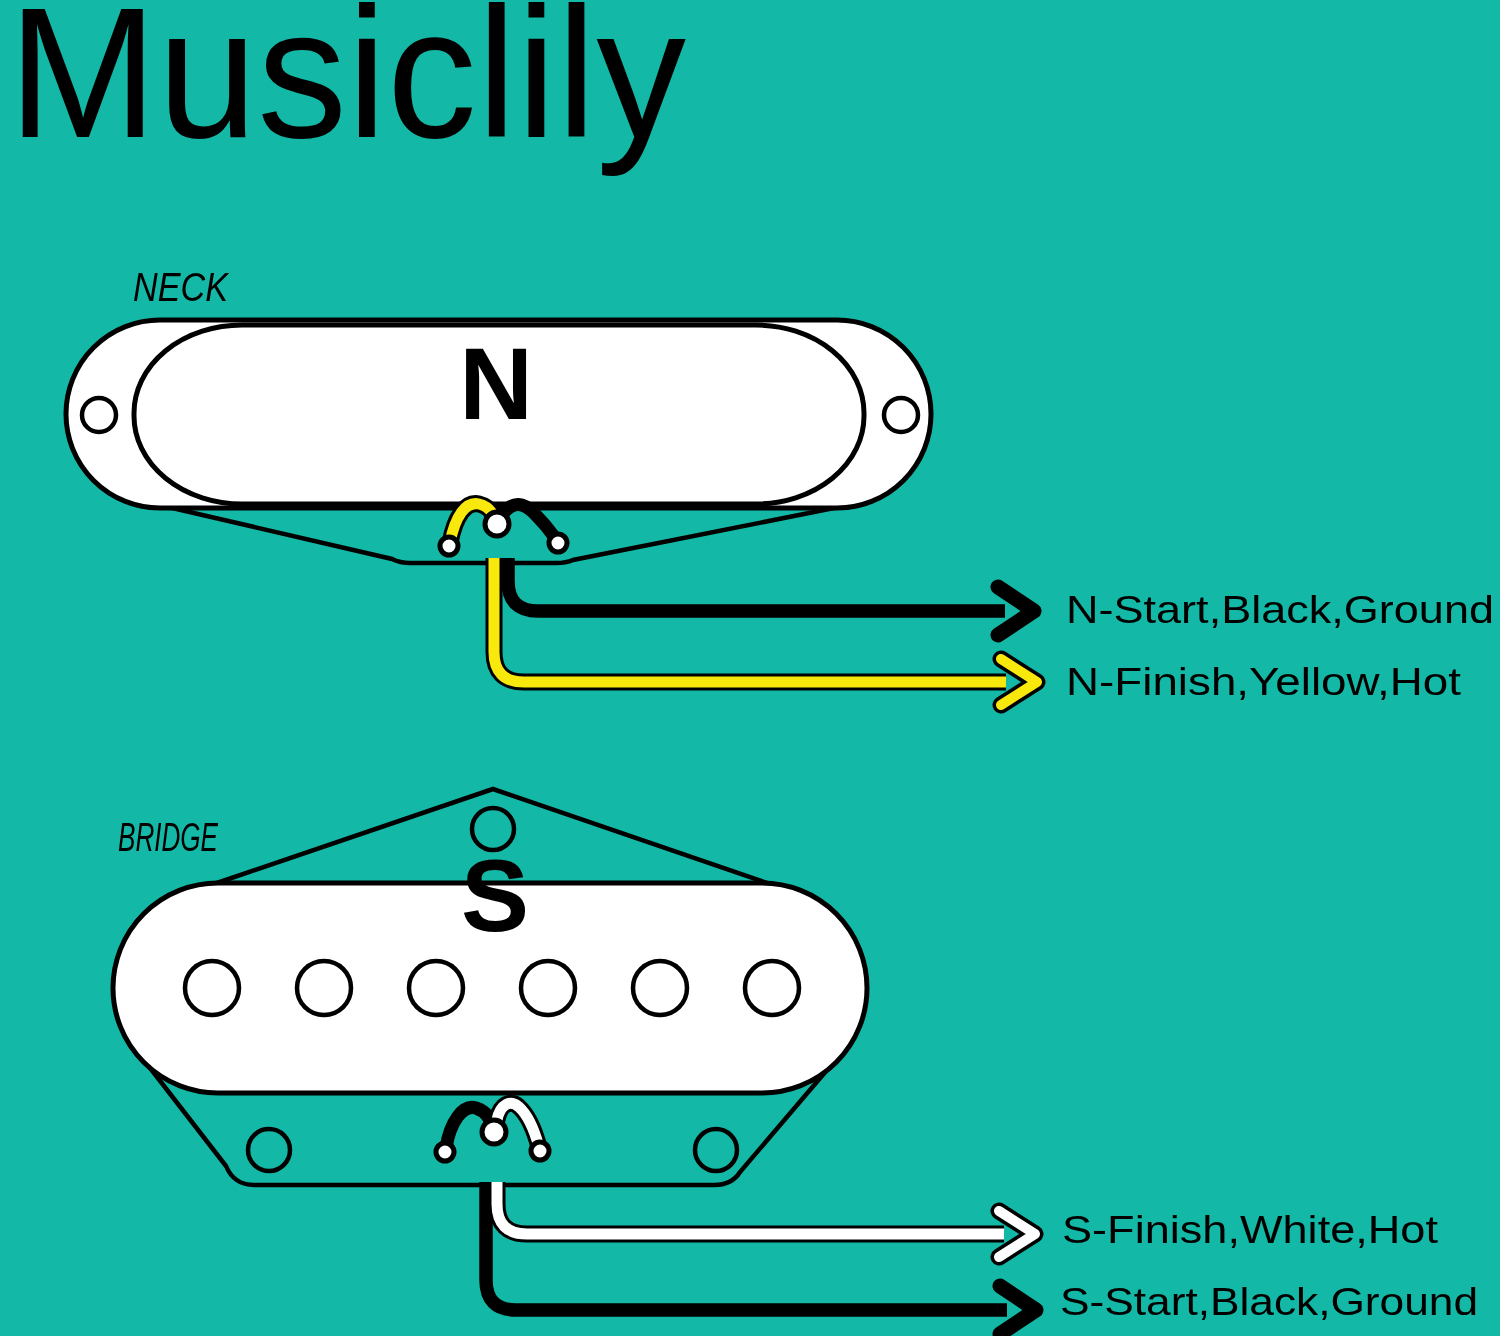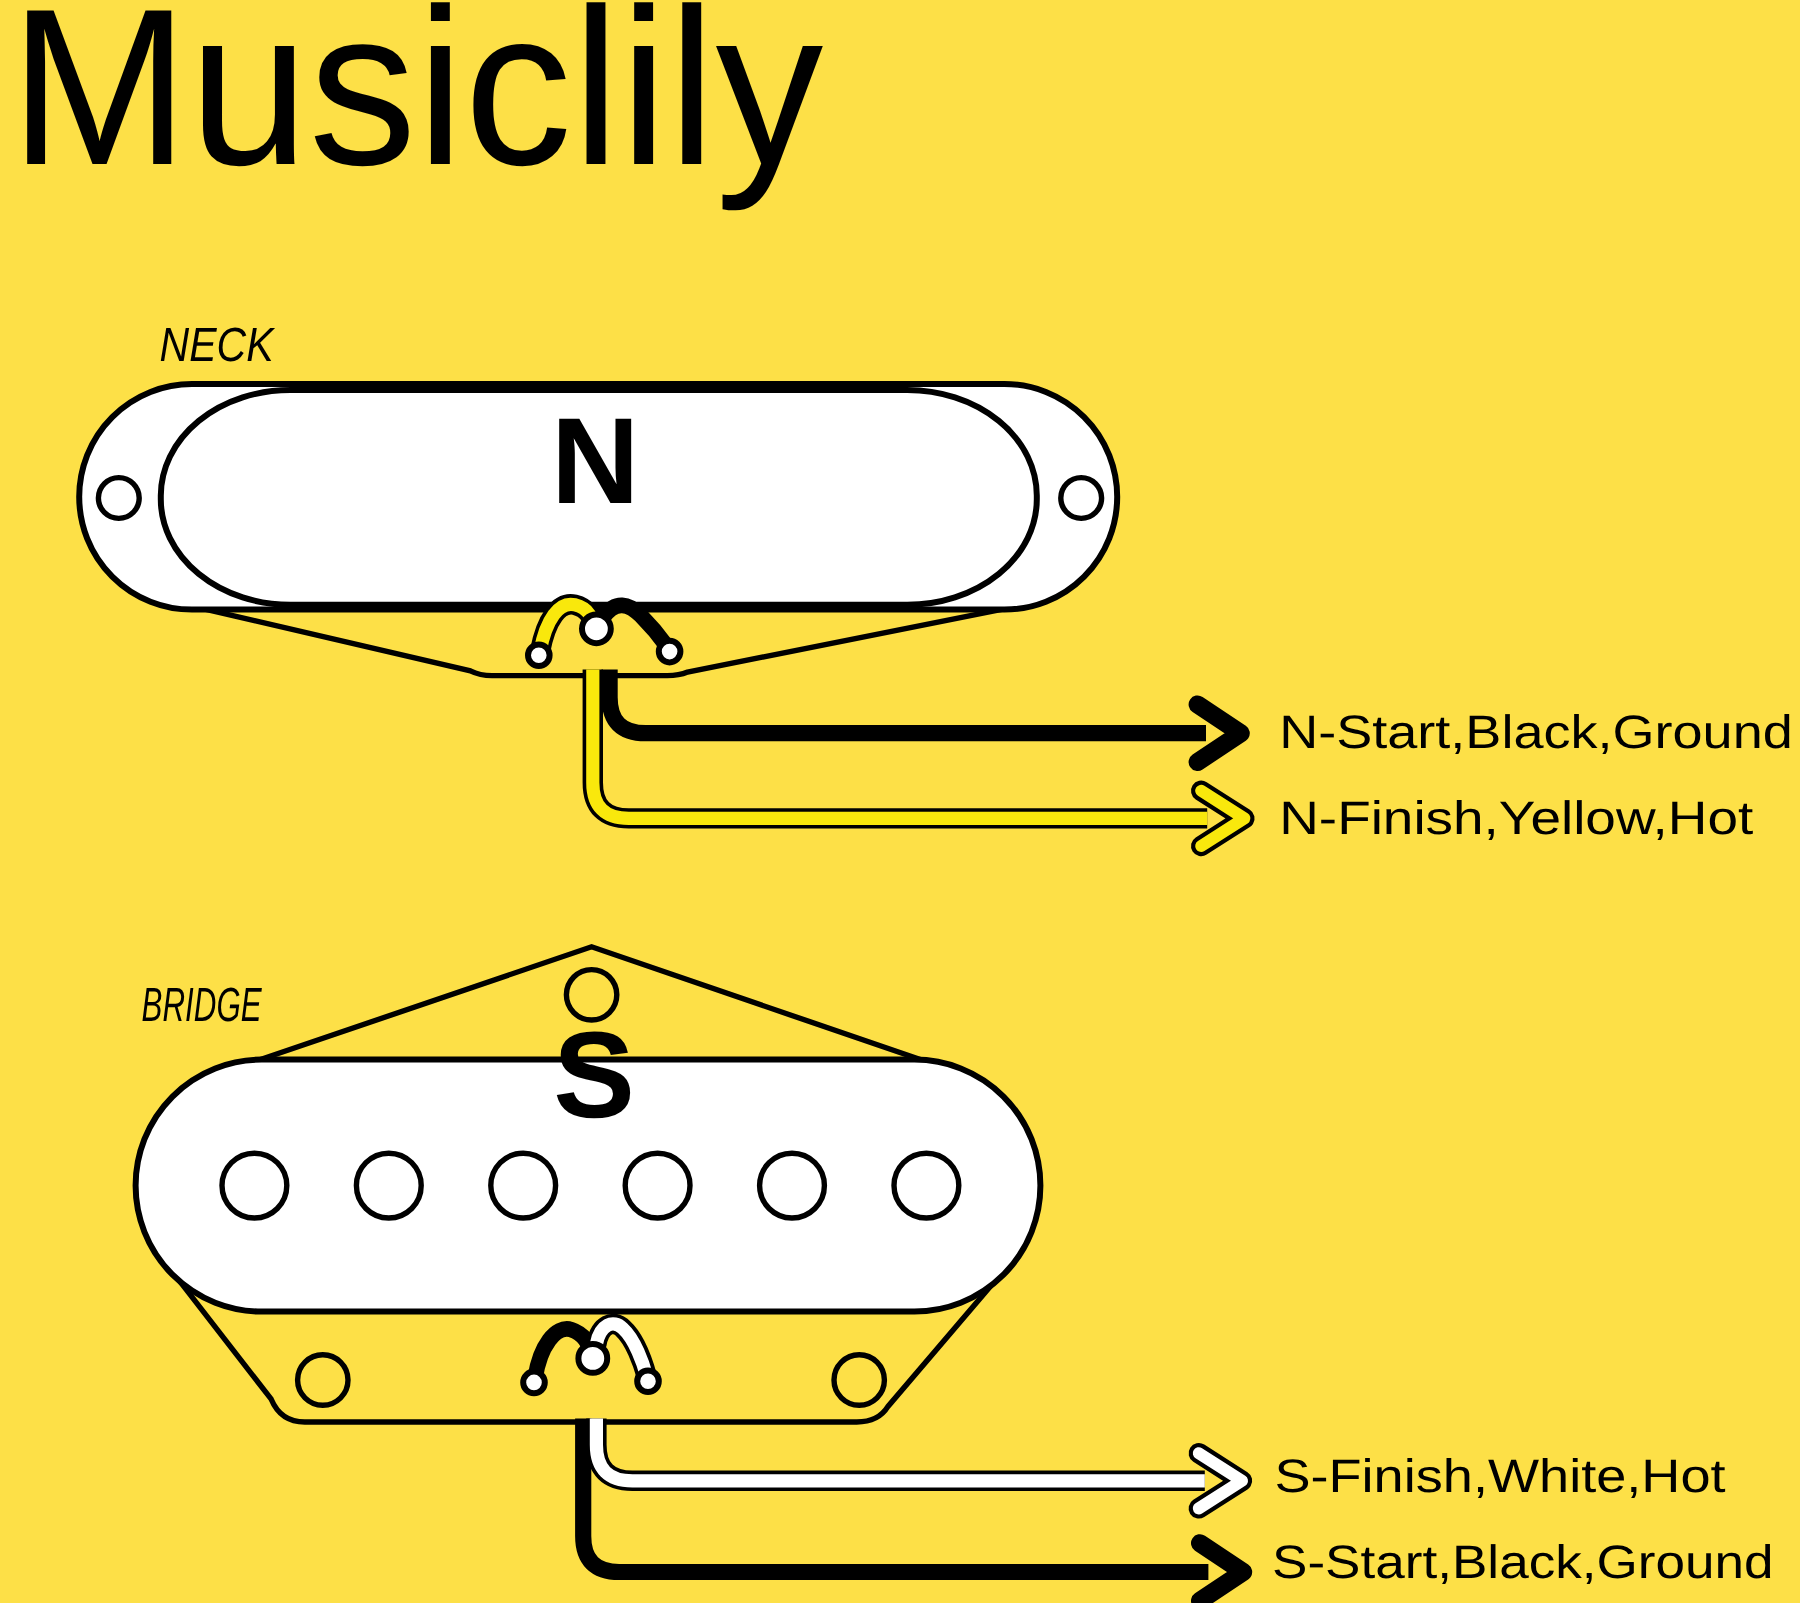--- a/index.html
+++ b/index.html
@@ -4,21 +4,21 @@
 <style>
   html, body {
     margin: 0;
     padding: 0;
     background: #ffffff;
   }
   .canvas {
     position: relative;
     width: 1500px;
     height: 1336px;
-    background: #fde047;
+    background: #14b8a6;
     overflow: hidden;
   }
   svg text {
     font-family: "Liberation Sans", sans-serif;
     fill: #000000;
   }
   .logo-text {
     font-size: 186px;
     font-weight: normal;
   }

